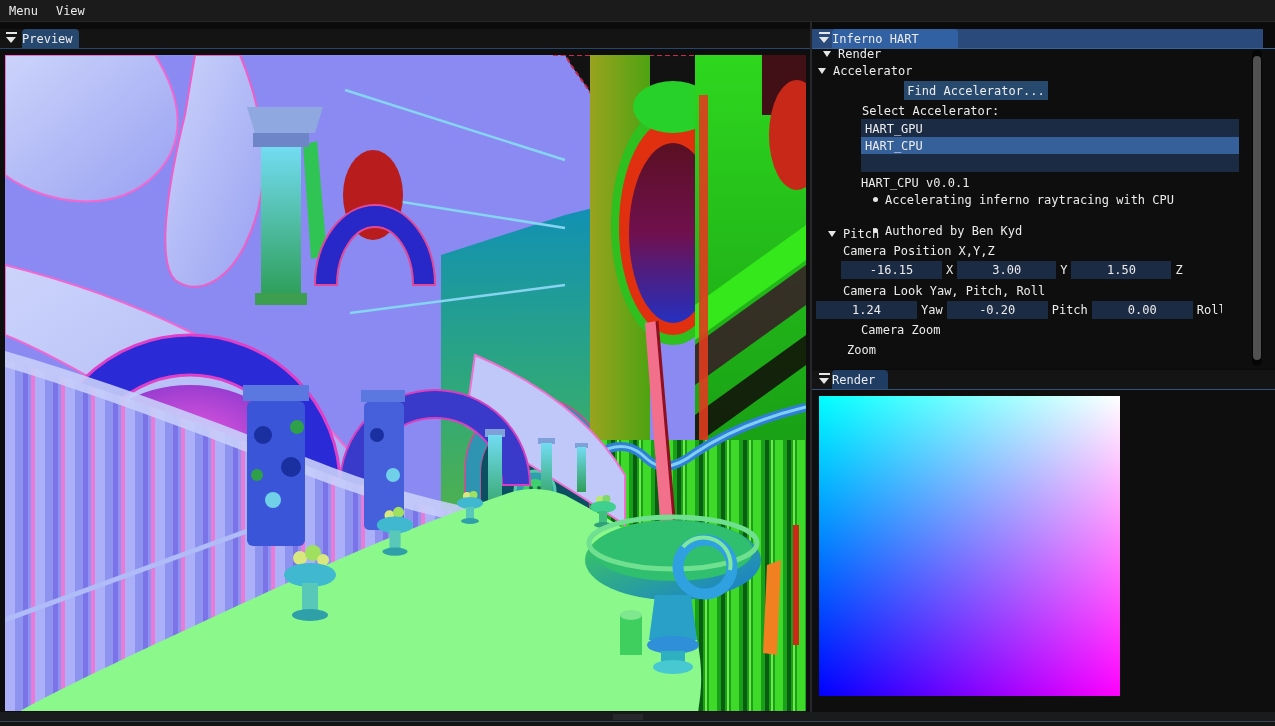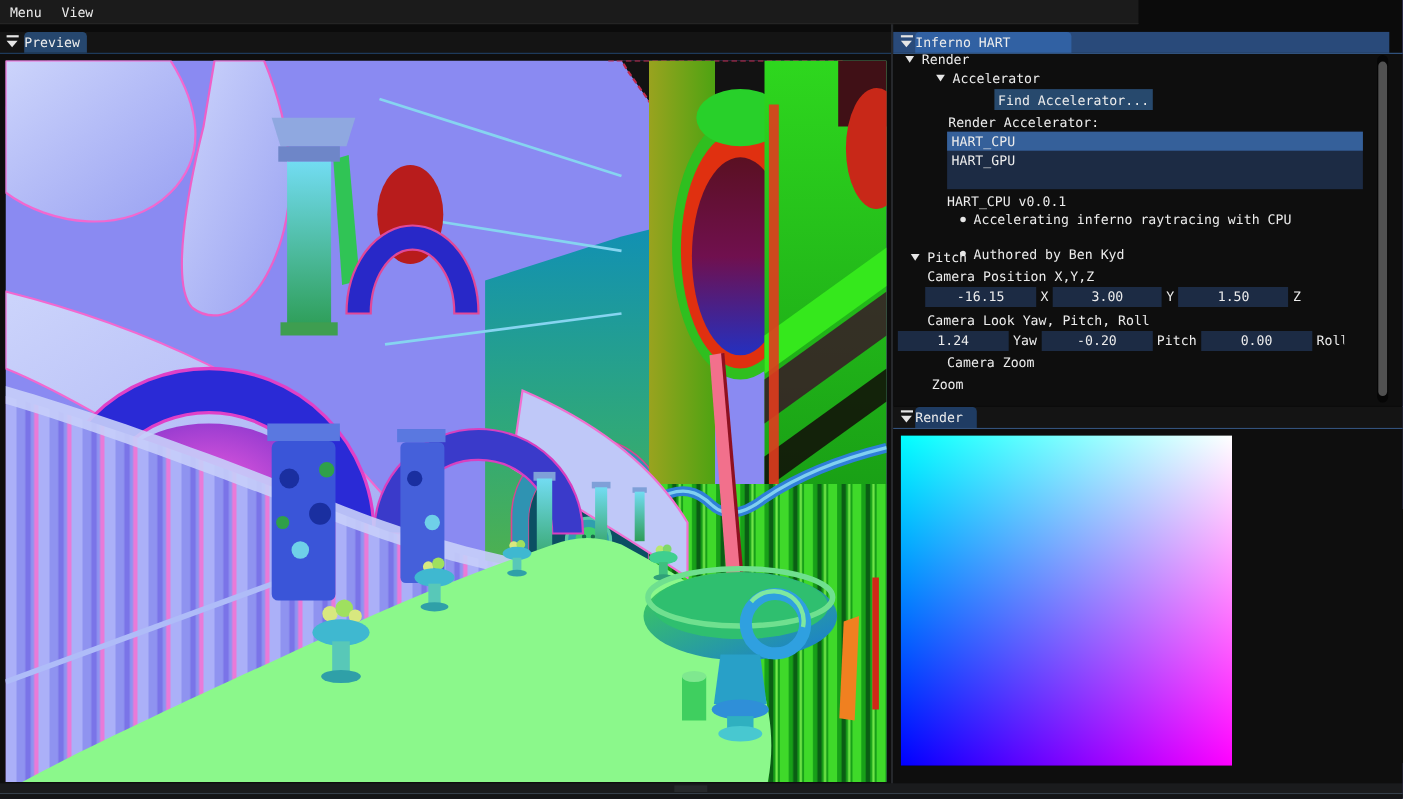--- a/index.html
+++ b/index.html
@@ -7,21 +7,21 @@
     --btn:#27496D; --frame:#1C2B44; --header:#35609A; --text:#ECECEC;
     --window-bg:#0E0E0E; --app-bg:#0B0B0B; --menubar-bg:#1B1B1B;
     --grad-red:#FF0000; --grad-green:#00FF00; --grad-blue:#0000FF;
     --floor-green:#8BF88B; --wall-periwinkle:#8A8AF2; --teal-top:#1190B4; --teal-bottom:#4FB14E;
   }
   *{margin:0;padding:0;box-sizing:border-box}
   html,body{width:1275px;height:726px;overflow:hidden;background:var(--app-bg);
     font-family:"DejaVu Sans Mono","Liberation Mono",monospace;font-size:12px;color:var(--text)}
   .abs{position:absolute}
   
-  .menubar{left:0;top:0;width:1035px;height:22px;background:var(--menubar-bg);display:flex;align-items:center;border-bottom:1px solid #262626}
+  .menubar{left:0;top:0;width:1275px;height:22px;background:var(--menubar-bg);display:flex;align-items:center;border-bottom:1px solid #262626}
   .menu-item{padding:0 9px;height:22px;display:flex;align-items:center;cursor:default}
   
   .tabstrip{height:19px}
   .collapse-btn{width:13px;height:13px;position:absolute}
   .collapse-btn::before{content:"";position:absolute;left:1px;top:1px;width:11px;height:2px;background:#E6E6E6}
   .collapse-btn::after{content:"";position:absolute;left:1px;top:6px;width:0;height:0;
     border-left:5.5px solid transparent;border-right:5.5px solid transparent;border-top:6.5px solid #E6E6E6}
   .tab{position:absolute;height:19px;display:flex;align-items:center;justify-content:flex-start;
     border-radius:4px 4px 0 0;white-space:nowrap}
   .sep{position:absolute;height:1px}
@@ -259,40 +259,40 @@
     <ellipse cx="668" cy="612" rx="20" ry="7" fill="#48C8D0"></ellipse>
   </g>
   <path d="M762,510 L776,505 L772,600 L758,598 Z" fill="#F08020"></path>
   <rect x="788" y="470" width="6" height="120" fill="#D02818"></rect>
 </svg>
 
 <div class="abs" style="left:810px;top:22px;width:2px;height:704px;background:#26282C"></div>
 
 <div class="abs tabstrip" style="left:812px;top:29px;width:451px;background:var(--title-bg)"></div>
 <span class="collapse-btn" style="left:818px;top:31px"></span>
-<div class="tab" style="left:832px;top:29px;width:142px;background:var(--tab-active)">
+<div class="tab" style="left:832px;top:29px;width:126px;background:var(--tab-active)">
   <span>Inferno HART</span>
 </div>
 <div class="sep" style="left:812px;top:48px;width:463px;background:#3A6398"></div>
 <div class="abs" style="left:812px;top:49px;width:463px;height:320px;background:var(--window-bg)"></div>
 
 <div class="row" style="left:823px;top:46px;height:16px">
   <span class="tri-down"></span>
   <span>Render</span>
 </div>
-<div class="row" style="left:851px;top:63px;height:16px">
+<div class="row" style="left:818px;top:63px;height:16px">
   <span class="tri-down"></span>
   <span>Accelerator</span>
 </div>
 <div class="btn" style="left:904px;top:81px;width:144px;height:19px">Find Accelerator...</div>
-<div class="row" style="left:862px;top:104px;height:14px">Render Accelerator:</div>
+<div class="row" style="left:862px;top:104px;height:14px">Select Accelerator:</div>
 
 <div class="listbox" style="left:861px;top:119px;width:378px;height:53px">
+  <div class="list-item">HART_GPU</div>
   <div class="list-item selected">HART_CPU</div>
-  <div class="list-item">HART_GPU</div>
 </div>
 
 <div class="row" style="left:861px;top:176px;height:14px">HART_CPU v0.0.1</div>
 <div class="row bullet" style="left:872px;top:193px;height:14px">Accelerating inferno raytracing with CPU</div>
 <div class="row bullet" style="left:872px;top:210px;height:14px">Authored by Ben Kyd</div>
 
 <div class="row" style="left:828px;top:226px;height:16px">
   <span class="tri-down"></span>
   <span>Pitch</span>
 </div>

